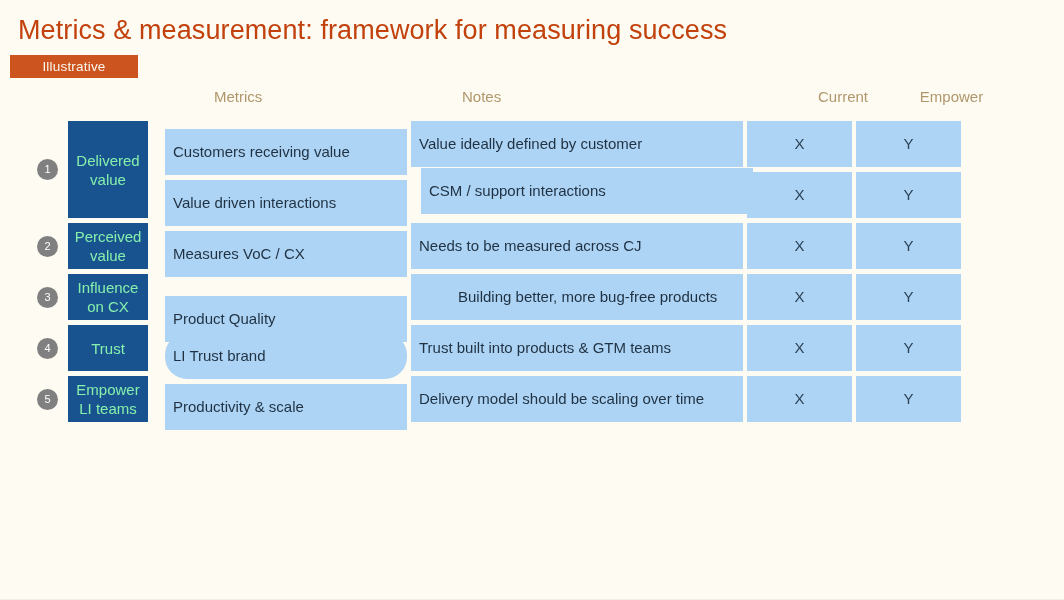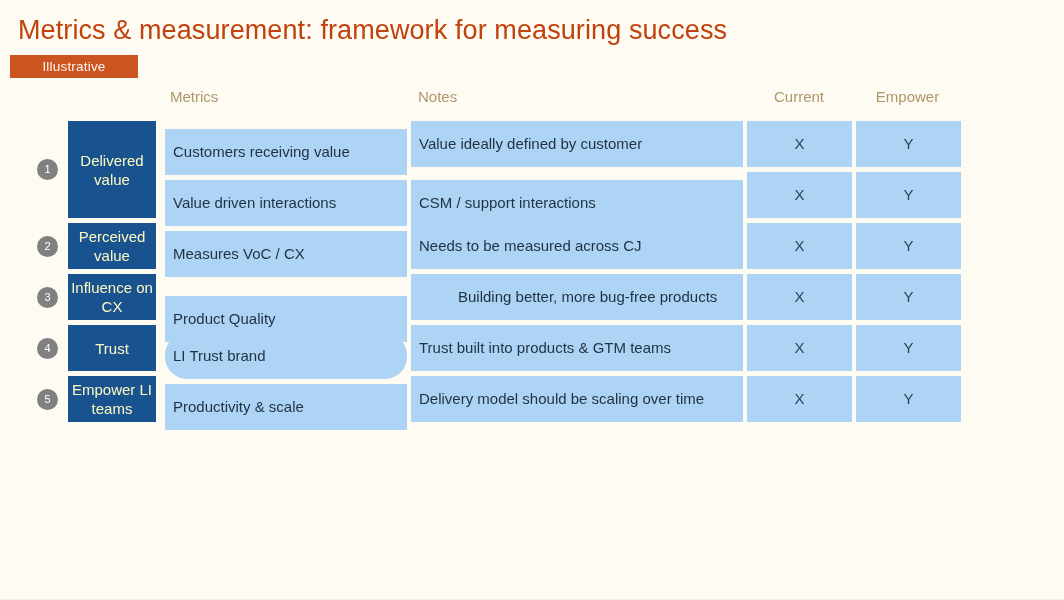--- a/index.html
+++ b/index.html
@@ -57,20 +57,21 @@
   #metrics-table {
     position: absolute;
     left: 0;
     top: 86px;
     width: 1064px;
   }
 
   .header-row {
     position: relative;
     height: 30px;
+    margin-left: 44px;
   }
   .col-header {
     position: absolute;
     top: 0;
     font-size: 15px;
     line-height: 22px;
     color: #B0976B;
     white-space: nowrap;
   }
   .col-header.metrics-h  { left: 170px; }
@@ -95,23 +96,23 @@
     color: #FFFFFF;
     font-size: 11px;
     line-height: 21px;
     text-align: center;
   }
 
   
   .cat-block {
     position: absolute;
     left: 68px;
-    width: 88px;
+    width: 80px;
     background: #18538F;
-    color: #fef9c3;
+    color: #86efac;
     font-size: 15px;
     line-height: 19px;
     text-align: center;
     display: flex;
     align-items: center;
     justify-content: center;
     box-sizing: border-box;
     padding: 0 3px;
   }
 
@@ -147,21 +148,21 @@
       <div class="col-header current-h">Current</div>
       <div class="col-header target-h">Empower</div>
     </div>
 
     <div class="rows-area" id="rows-area">
         <div class="cell metrics-c" style="top: 5px;">Customers receiving value</div>
         <div class="cell notes-c" style="top: 5px;">Value ideally defined by customer</div>
         <div class="cell current-c" style="top: 5px;">X</div>
         <div class="cell target-c" style="top: 5px;">Y</div>
         <div class="cell metrics-c" style="top: 56px;">Value driven interactions</div>
-        <div class="cell notes-c" style="top: 64px;">CSM / support interactions</div>
+        <div class="cell notes-c" style="top: 52px; margin-left: 10px;">CSM / support interactions</div>
         <div class="cell current-c" style="top: 56px;">X</div>
         <div class="cell target-c" style="top: 56px;">Y</div>
         <div class="cell metrics-c" style="top: 107px;">Measures VoC / CX</div>
         <div class="cell notes-c" style="top: 107px;">Needs to be measured across CJ</div>
         <div class="cell current-c" style="top: 107px;">X</div>
         <div class="cell target-c" style="top: 107px;">Y</div>
         <div class="cell metrics-c" style="top: 172px;">Product Quality</div>
         <div class="cell notes-c" style="top: 158px; padding-left: 47px;">Building better, more bug-free products</div>
         <div class="cell current-c" style="top: 158px;">X</div>
         <div class="cell target-c" style="top: 158px;">Y</div>

